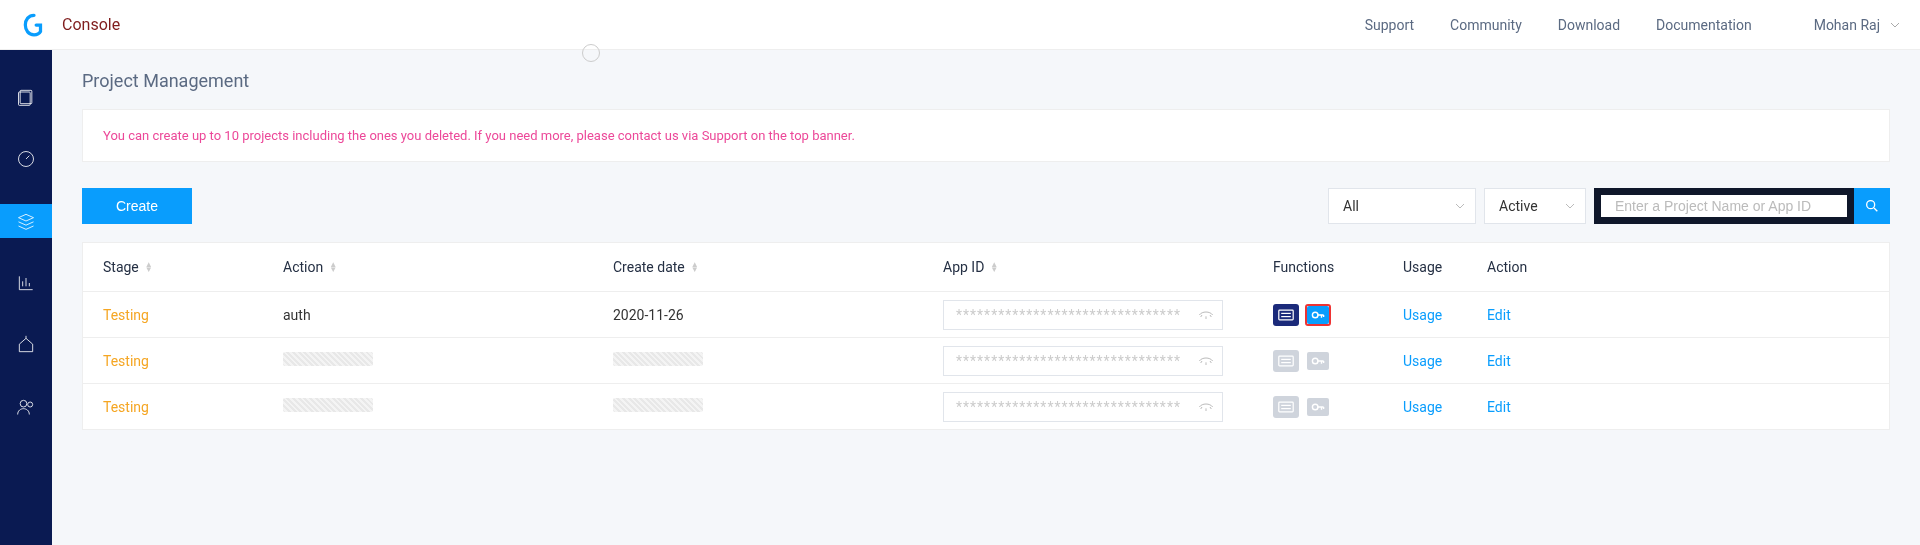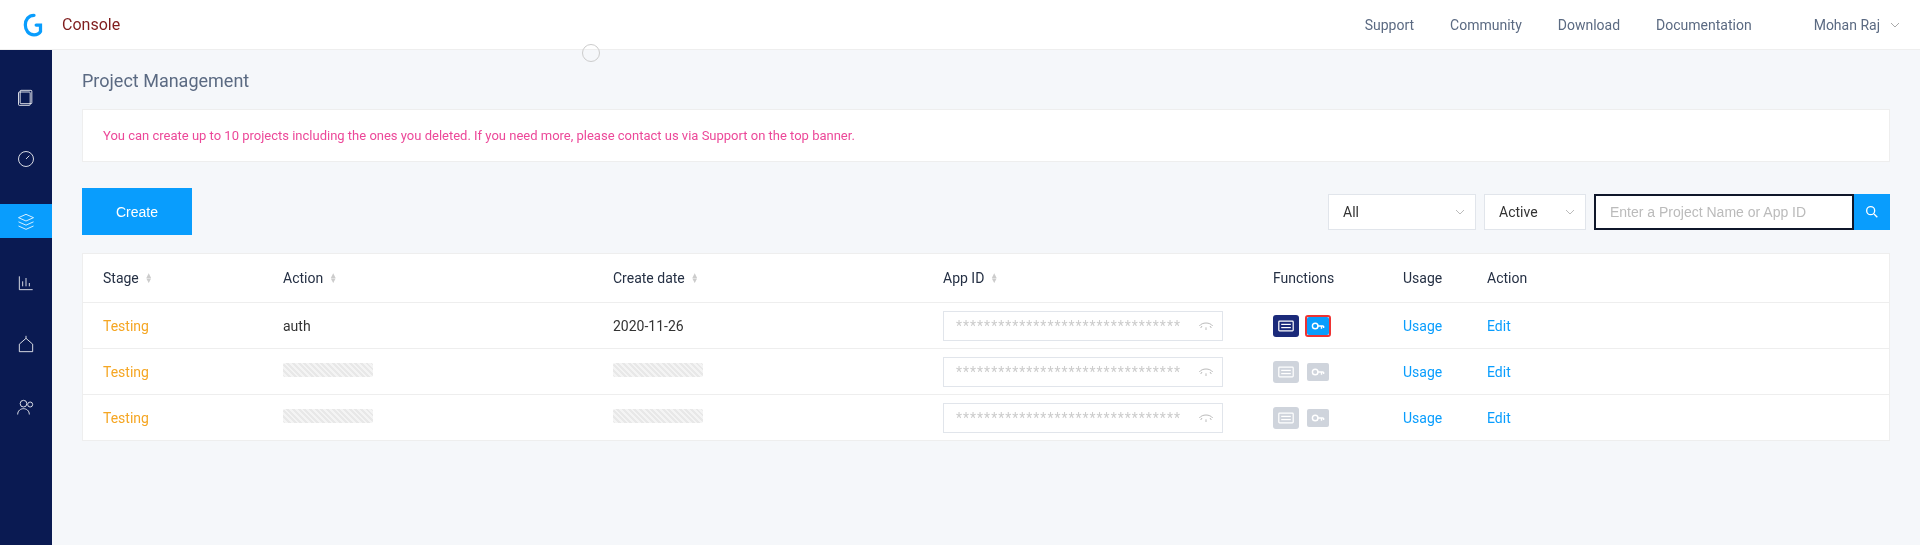--- a/index.html
+++ b/index.html
@@ -15,28 +15,28 @@
   .layout { display: flex; min-height: calc(100vh - 50px); }
   .sidebar { width: 52px; background: #0a1a52; display: flex; flex-direction: column; align-items: center; padding-top: 30px; gap: 28px; }
   .side-item { width: 52px; height: 34px; display: flex; align-items: center; justify-content: center; cursor: pointer; }
   .side-item.active { background: #099DFD; }
   .side-item svg { stroke: #fff; fill: none; }
 
   .main { flex: 1; background: #F5F7FA; padding: 20px 30px; position: relative; }
   .page-title { font-size: 18px; color: #5B6A82; font-weight: 400; margin-bottom: 18px; }
   .info-box { background: #fff; border: 1px solid #eee; padding: 18px 20px; color: #ec4899; font-size: 13px; margin-bottom: 26px; }
   .toolbar { display: flex; align-items: center; margin-bottom: 18px; }
-  .btn-create { background: #099DFD; color: #fff; border: none; height: 47px; padding: 0 34px; font-size: 14px; cursor: pointer; }
+  .btn-create { background: #099DFD; color: #fff; border: none; height: 36px; padding: 0 34px; font-size: 14px; cursor: pointer; }
   .toolbar-right { margin-left: auto; display: flex; gap: 8px; }
   .select { background: #fff; border: 1px solid #e1e5eb; height: 36px; padding: 0 34px 0 14px; font-size: 14px; color: #333; position: relative; display: flex; align-items: center; cursor: pointer; }
   .select.all { width: 148px; }
   .select.active { width: 102px; }
   .select .chev { position: absolute; right: 10px; top: 50%; transform: translateY(-50%); color: #bbb; }
   .search-wrap { display: flex; }
-  .search-input { background: #fff; border: 2px solid #0f172a; height: 36px; width: 260px; padding: 0 14px; font-size: 14px; color: #333; }
+  .search-input { background: #fff; border: 7px solid #0f172a; height: 36px; width: 260px; padding: 0 14px; font-size: 14px; color: #333; }
   .search-input::placeholder { color: #bbb; }
   .search-btn { background: #099DFD; color: #fff; width: 36px; height: 36px; display: flex; align-items: center; justify-content: center; cursor: pointer; }
 
   .table { background: #fff; border: 1px solid #eee; }
   .thead, .trow { display: grid; grid-template-columns: 180px 330px 330px 330px 130px 84px 70px; align-items: center; padding: 0 20px; }
   .thead { height: 48px; }
   .th { color: #253044; font-weight: 400; display: flex; align-items: center; gap: 6px; }
   .sort { display: inline-flex; flex-direction: column; line-height: 5px; font-size: 8px; color: #ccc; }
   .trow { height: 46px; border-top: 1px solid #eee; }
   .stage { color: #f5a623; }

